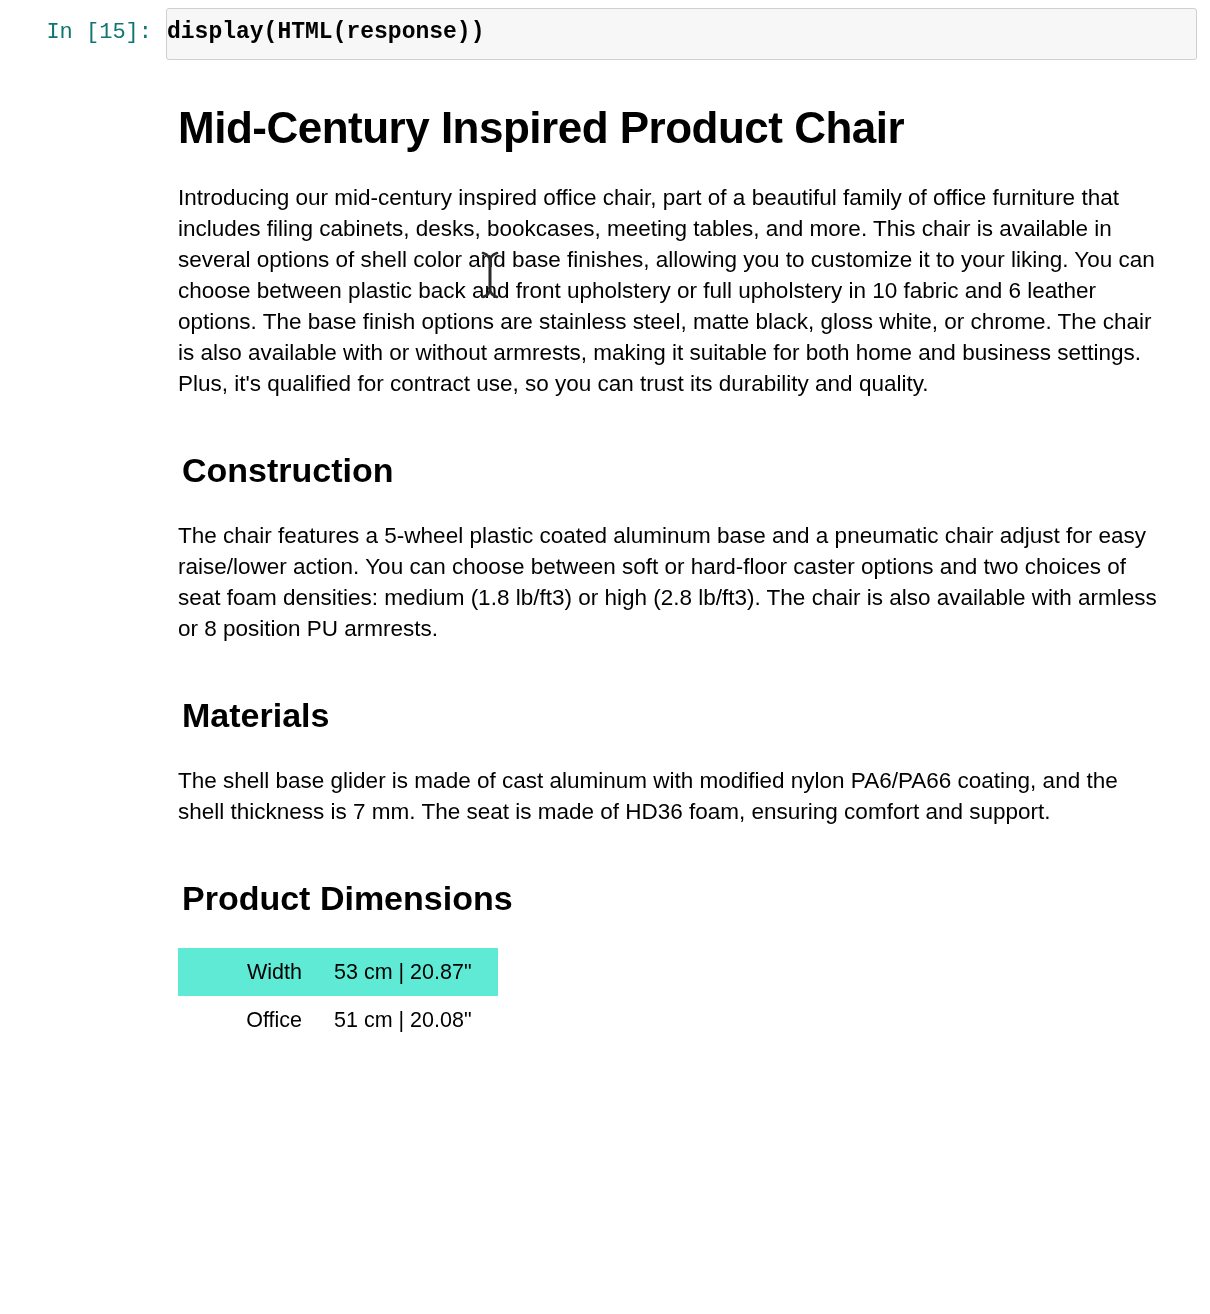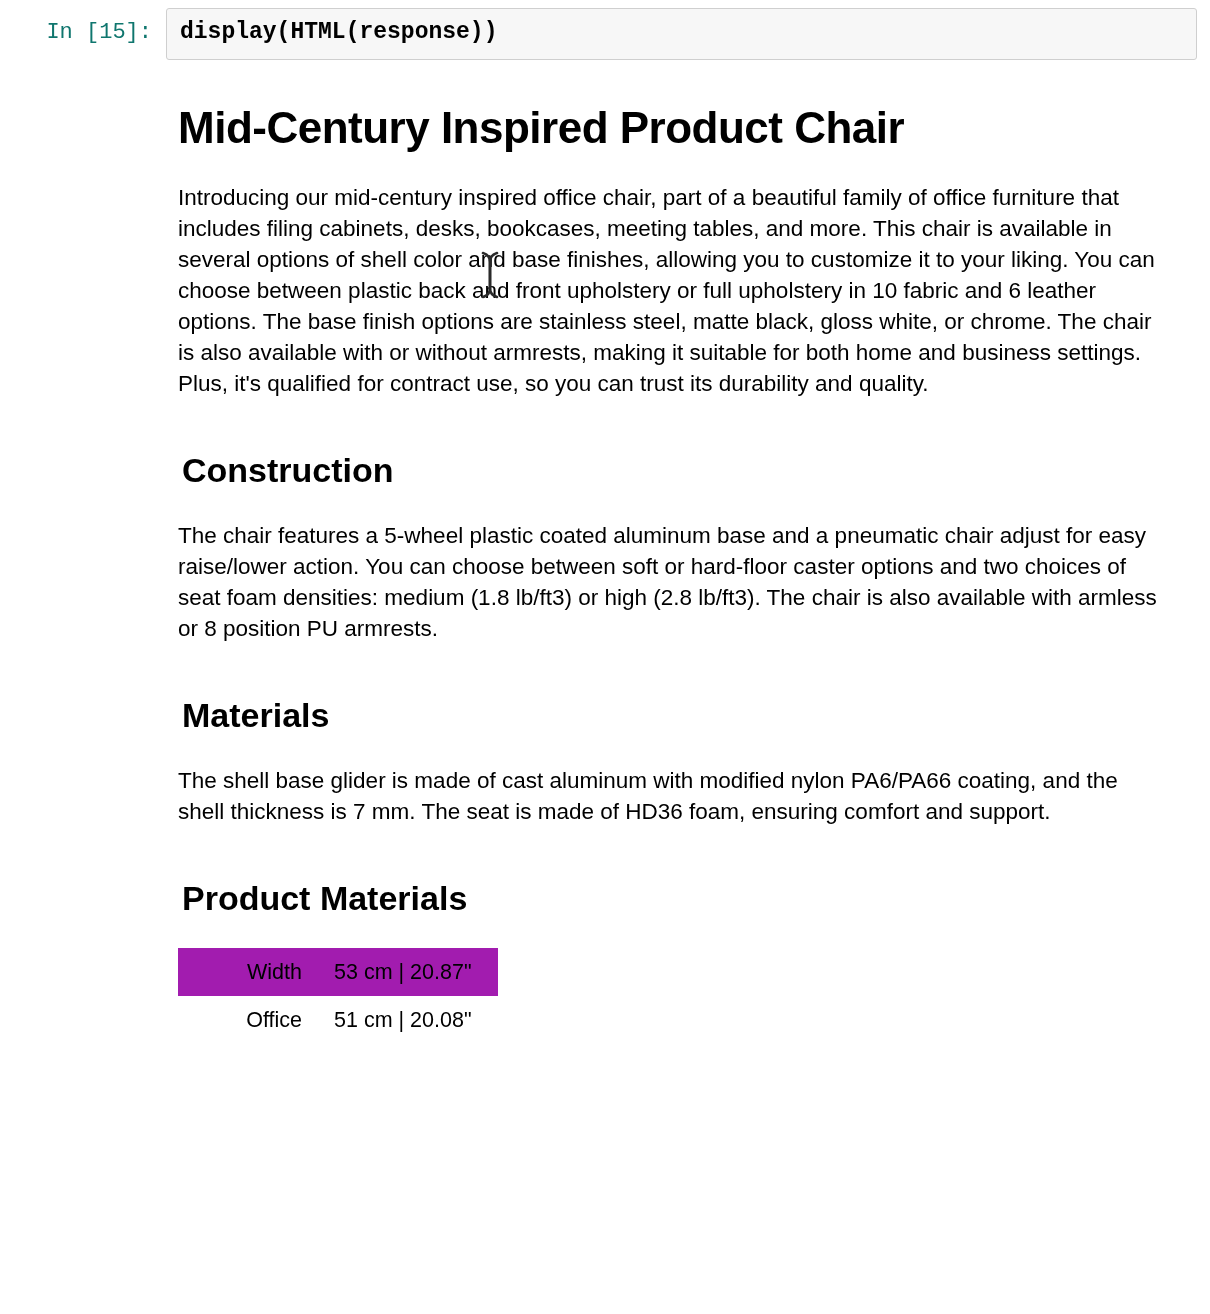--- a/index.html
+++ b/index.html
@@ -23,21 +23,21 @@
     font-family: "Liberation Mono", monospace;
     font-size: 22px;
     color: #0f766e;
     white-space: nowrap;
   }
   .code-box {
     flex: 1 1 auto;
     background: #f7f7f7;
     border: 1px solid #cfcfcf;
     border-radius: 3px;
-    padding: 10px 13px;
+    padding: 10px 0;
     min-height: 52px;
   }
   .code-text {
     font-family: "Liberation Mono", monospace;
     font-weight: bold;
     font-size: 23px;
     color: #000000;
     white-space: pre;
   }
   
@@ -62,21 +62,21 @@
     font-size: 22.5px;
     line-height: 31px;
     margin: 0;
   }
   
   table.dims {
     border-collapse: collapse;
     margin-top: 26px;
     font-size: 21.5px;
   }
-  table.dims tr.odd { background: #a21caf; }
+  table.dims tr.odd { background: #5eead4; }
   table.dims td {
     padding: 11px 16px;
     vertical-align: middle;
     line-height: 26px;
   }
   td.dim-label {
     min-width: 140px;
     text-align: right;
     padding-right: 12px;
   }
@@ -112,21 +112,21 @@
   <p>Introducing our mid-century inspired office chair, part of a beautiful family of office furniture that includes filing cabinets, desks, bookcases, meeting tables, and more. This chair is available in several options of shell color and base finishes, allowing you to customize it to your liking. You can choose between plastic back and front upholstery or full upholstery in 10 fabric and 6 leather options. The base finish options are stainless steel, matte black, gloss white, or chrome. The chair is also available with or without armrests, making it suitable for both home and business settings. Plus, it's qualified for contract use, so you can trust its durability and quality.</p>
 
   <h2>Construction</h2>
 
   <p>The chair features a 5-wheel plastic coated aluminum base and a pneumatic chair adjust for easy raise/lower action. You can choose between soft or hard-floor caster options and two choices of seat foam densities: medium (1.8 lb/ft3) or high (2.8 lb/ft3). The chair is also available with armless or 8 position PU armrests.</p>
 
   <h2>Materials</h2>
 
   <p>The shell base glider is made of cast aluminum with modified nylon PA6/PA66 coating, and the shell thickness is 7 mm. The seat is made of HD36 foam, ensuring comfort and support.</p>
 
-  <h2>Product Materials</h2>
+  <h2>Product Dimensions</h2>
 
   <table class="dims">
     <tbody>
       <tr class="odd">
         <td class="dim-label">Width</td>
         <td class="dim-value">53 cm | 20.87"</td>
       </tr>
       <tr>
         <td class="dim-label">Office</td>
         <td class="dim-value">51 cm | 20.08"</td>

